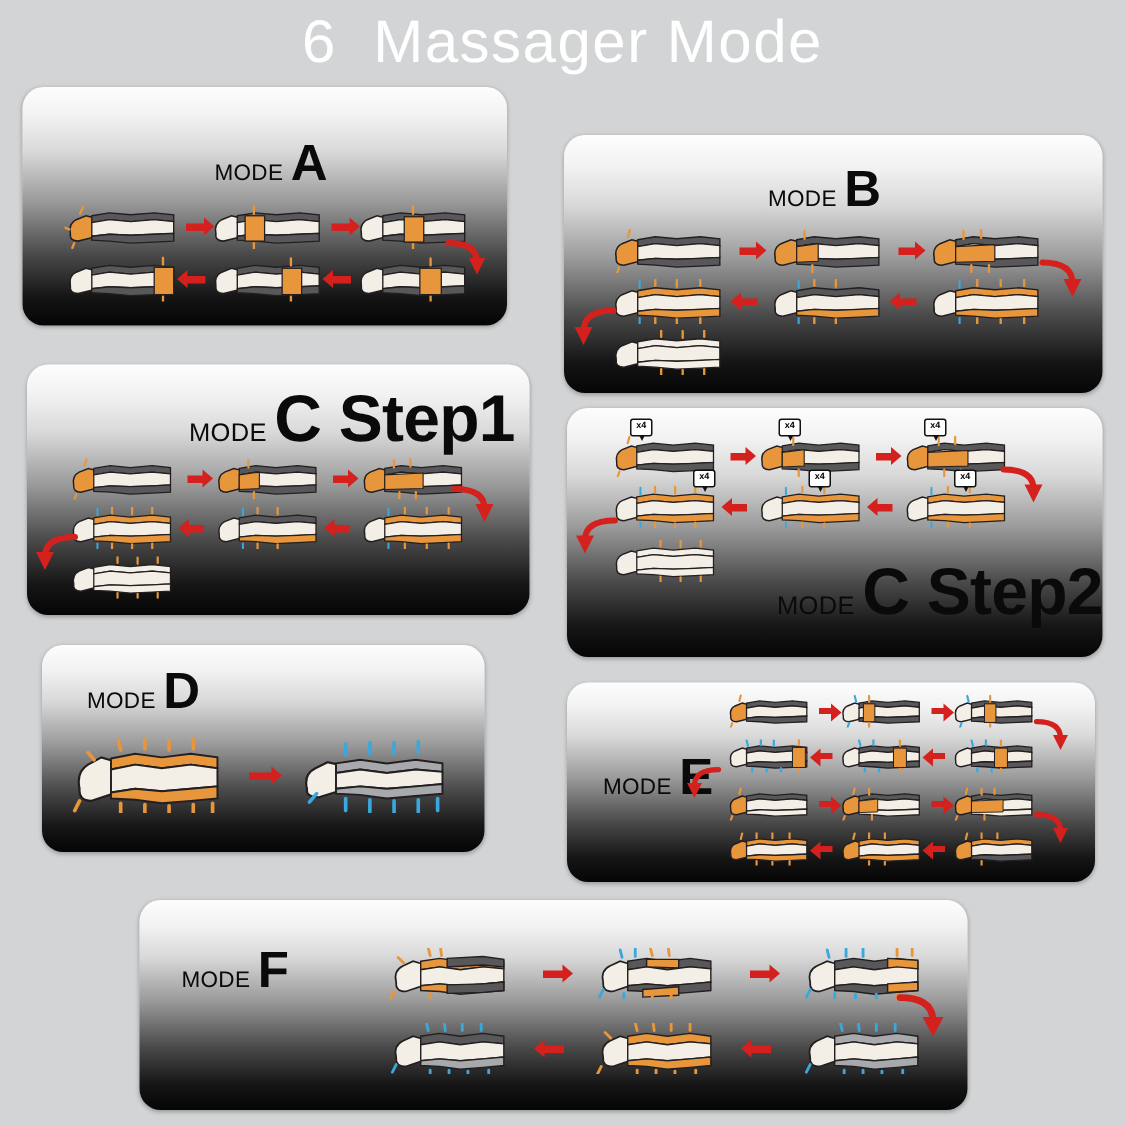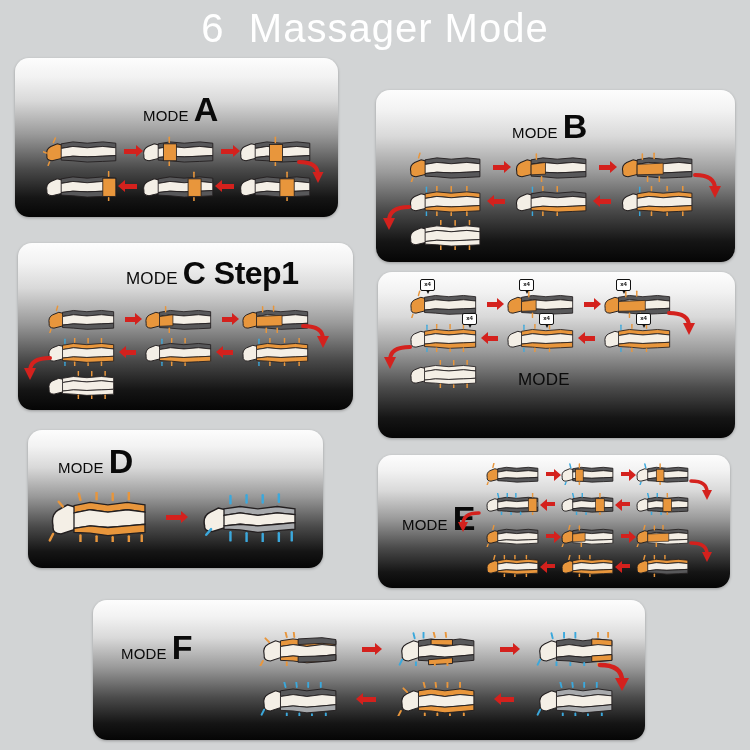--- a/index.html
+++ b/index.html
@@ -48,21 +48,21 @@
     font-family:"Liberation Sans", sans-serif;
   }
   .mode-word{
     font-size:15px;font-weight:400;letter-spacing:.2px;
     text-transform:uppercase;
   }
   .mode-letter{
     font-size:34px;font-weight:700;margin-left:5px;letter-spacing:-.5px;
   }
   .mode-label.big .mode-word{font-size:17px;}
-  .mode-label.big .mode-letter{font-size:32px;}
+  .mode-label.big .mode-letter{font-size:44px;}
 
   
   .row{position:absolute;display:flex;align-items:center;}
   .cell{position:relative;display:flex;align-items:center;}
 
   
   .arrow{
     position:relative;
     flex:0 0 auto;
     height:5px;
@@ -644,20 +644,21 @@
               <line x1="54" y1="40" x2="54" y2="46"></line>
                 <line x1="76" y1="41" x2="76" y2="46"></line>
               <line x1="98" y1="40" x2="98" y2="46"></line>
             </g>
           </svg>
         </span>
       </div>
 
       <div class="mode-label big" style="left:140px;top:98px;">
         <span class="mode-word">MODE</span>
+        <span class="mode-letter">C Step2</span>
       </div>
 
       <div class="loop" style="left:288px;top:36px;">
         <svg width="30" height="34" viewBox="0 0 30 34">
           <path d="M3 5 Q23 5 23 18" stroke="#d4211d" stroke-width="4" fill="none" stroke-linecap="round"></path>
           <path d="M23 27 L17 15 L29 15 Z" fill="#d4211d"></path>
         </svg>
       </div>
       <div class="loop" style="left:5px;top:70px;">
         <svg width="30" height="34" viewBox="0 0 30 34">

